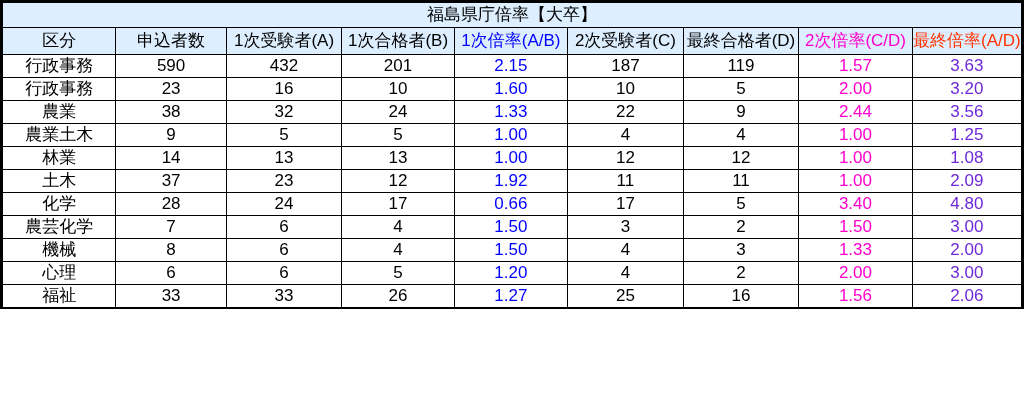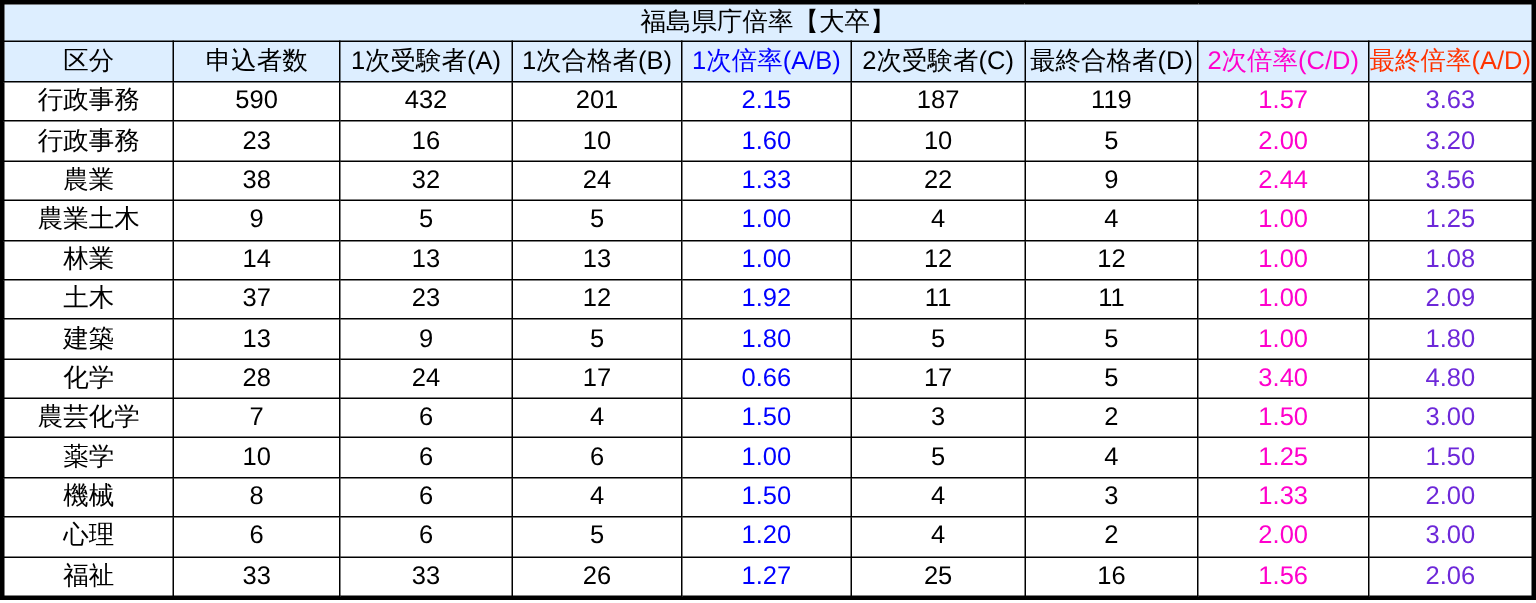--- a/index.html
+++ b/index.html
@@ -8,21 +8,21 @@
     background: #ffffff;
   }
   body {
     width: 1024px;
     height: 402px;
     font-family: "Liberation Sans", sans-serif;
     overflow: hidden;
   }
   .sheet {
     width: 1024px;
-    height: 400px;
+    height: 309px;
     box-sizing: border-box;
     border: 2px solid #000;
     background: #fff;
   }
   table.grid {
     width: 100%;
     height: 100%;
     border-collapse: collapse;
     table-layout: fixed;
   }
@@ -165,62 +165,40 @@
         <td class="num">37</td>
         <td class="num">23</td>
         <td class="num">12</td>
         <td class="r-blue">1.92</td>
         <td class="num">11</td>
         <td class="num">11</td>
         <td class="r-magenta">1.00</td>
         <td class="r-red">2.09</td>
       </tr>
       <tr class="row-cell">
-        <td class="cat-cell">建築</td>
-        <td class="num">13</td>
-        <td class="num">9</td>
-        <td class="num">5</td>
-        <td class="r-blue">1.80</td>
-        <td class="num">5</td>
-        <td class="num">5</td>
-        <td class="r-magenta">1.00</td>
-        <td class="r-red">1.80</td>
-      </tr>
-      <tr class="row-cell">
         <td class="cat-cell">化学</td>
         <td class="num">28</td>
         <td class="num">24</td>
         <td class="num">17</td>
         <td class="r-blue">0.66</td>
         <td class="num">17</td>
         <td class="num">5</td>
         <td class="r-magenta">3.40</td>
         <td class="r-red">4.80</td>
       </tr>
       <tr class="row-cell">
         <td class="cat-cell">農芸化学</td>
         <td class="num">7</td>
         <td class="num">6</td>
         <td class="num">4</td>
         <td class="r-blue">1.50</td>
         <td class="num">3</td>
         <td class="num">2</td>
         <td class="r-magenta">1.50</td>
         <td class="r-red">3.00</td>
-      </tr>
-      <tr class="row-cell">
-        <td class="cat-cell">薬学</td>
-        <td class="num">10</td>
-        <td class="num">6</td>
-        <td class="num">6</td>
-        <td class="r-blue">1.00</td>
-        <td class="num">5</td>
-        <td class="num">4</td>
-        <td class="r-magenta">1.25</td>
-        <td class="r-red">1.50</td>
       </tr>
       <tr class="row-cell">
         <td class="cat-cell">機械</td>
         <td class="num">8</td>
         <td class="num">6</td>
         <td class="num">4</td>
         <td class="r-blue">1.50</td>
         <td class="num">4</td>
         <td class="num">3</td>
         <td class="r-magenta">1.33</td>

